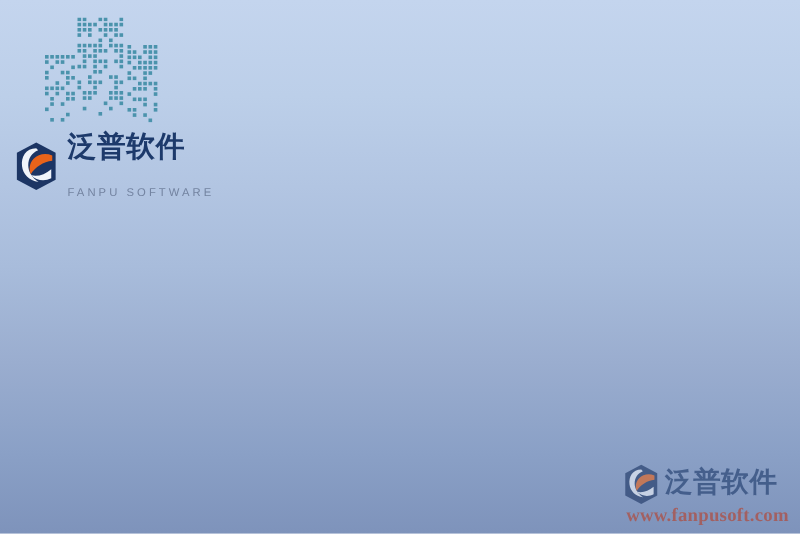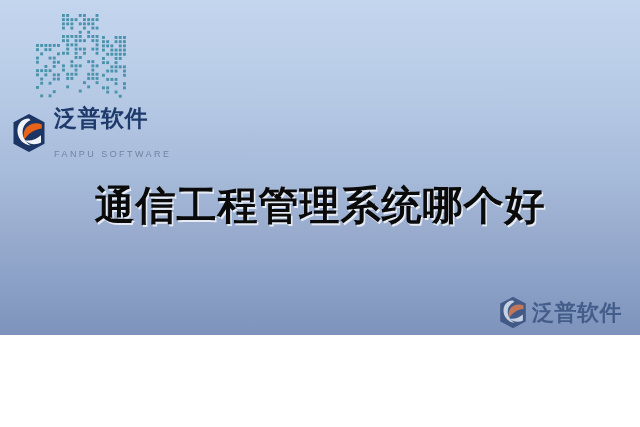--- a/index.html
+++ b/index.html
@@ -3,21 +3,21 @@
 <meta charset="utf-8">
 <style>
   html, body {
     margin: 0;
     padding: 0;
     background: #ffffff;
   }
   #page {
     position: relative;
     width: 640px;
-    height: 335px;
+    height: 427px;
     overflow: hidden;
     background: linear-gradient(180deg,
         #c4d5ee 0%,
         #bccfe9 18%,
         #b2c5e2 35%,
         #a8bcdb 50%,
         #9aadcf 68%,
         #8aa0c6 85%,
         #7e93bb 100%);
     font-family: "Liberation Sans", "DejaVu Sans", sans-serif;
@@ -323,32 +323,32 @@
         <path d="M13.9 27.2 C17.9 31.4 24.6 32.4 30.0 29.6 L30.0 22.3
                  C25.0 26.6 19.4 28.4 13.9 27.2 Z" fill="#f0f4fa"></path>
       </svg>
     </span>
     <span id="brand-text">
       <span id="brand-cn">泛普软件</span>
       <span id="brand-en">FANPU SOFTWARE</span>
     </span>
   </div>
 
-  <div id="headline">通信工程管理系统哪个好</div>
 
   <div id="watermark">
     <div id="wm-row">
       <span id="wm-mark">
         <svg width="30" height="33" viewBox="0 0 36 40" xmlns="http://www.w3.org/2000/svg" aria-hidden="true">
           <path d="M18 1 L33.5 9.2 L33.5 30.8 L18 39 L2.5 30.8 L2.5 9.2 Z" fill="#1c3564"></path>
           <path d="M18 5.5 C9.5 5.5 5.8 12.5 6.6 19.8 C7.3 26.2 12.2 31.5 19.8 32.6
                    C14.6 29.0 11.6 24.3 11.6 19.2 C11.6 13.6 14.6 9.2 19.5 7.2 Z" fill="#f0f4fa"></path>
           <path d="M30.8 11.4 C25.6 9.2 19.6 10.2 15.9 14.0 C12.6 17.4 11.9 22.3 13.6 26.3
                    C17.2 20.4 23.6 16.4 30.8 15.5 Z" fill="#e8631a"></path>
           <path d="M13.9 27.2 C17.9 31.4 24.6 32.4 30.0 29.6 L30.0 22.3
                    C25.0 26.6 19.4 28.4 13.9 27.2 Z" fill="#f0f4fa"></path>
         </svg>
       </span>
       <span id="wm-cn">泛普软件</span>
     </div>
+    <div id="wm-url">www.fanpusoft.com</div>
   </div>
 
 </div>
 
 </body></html>

